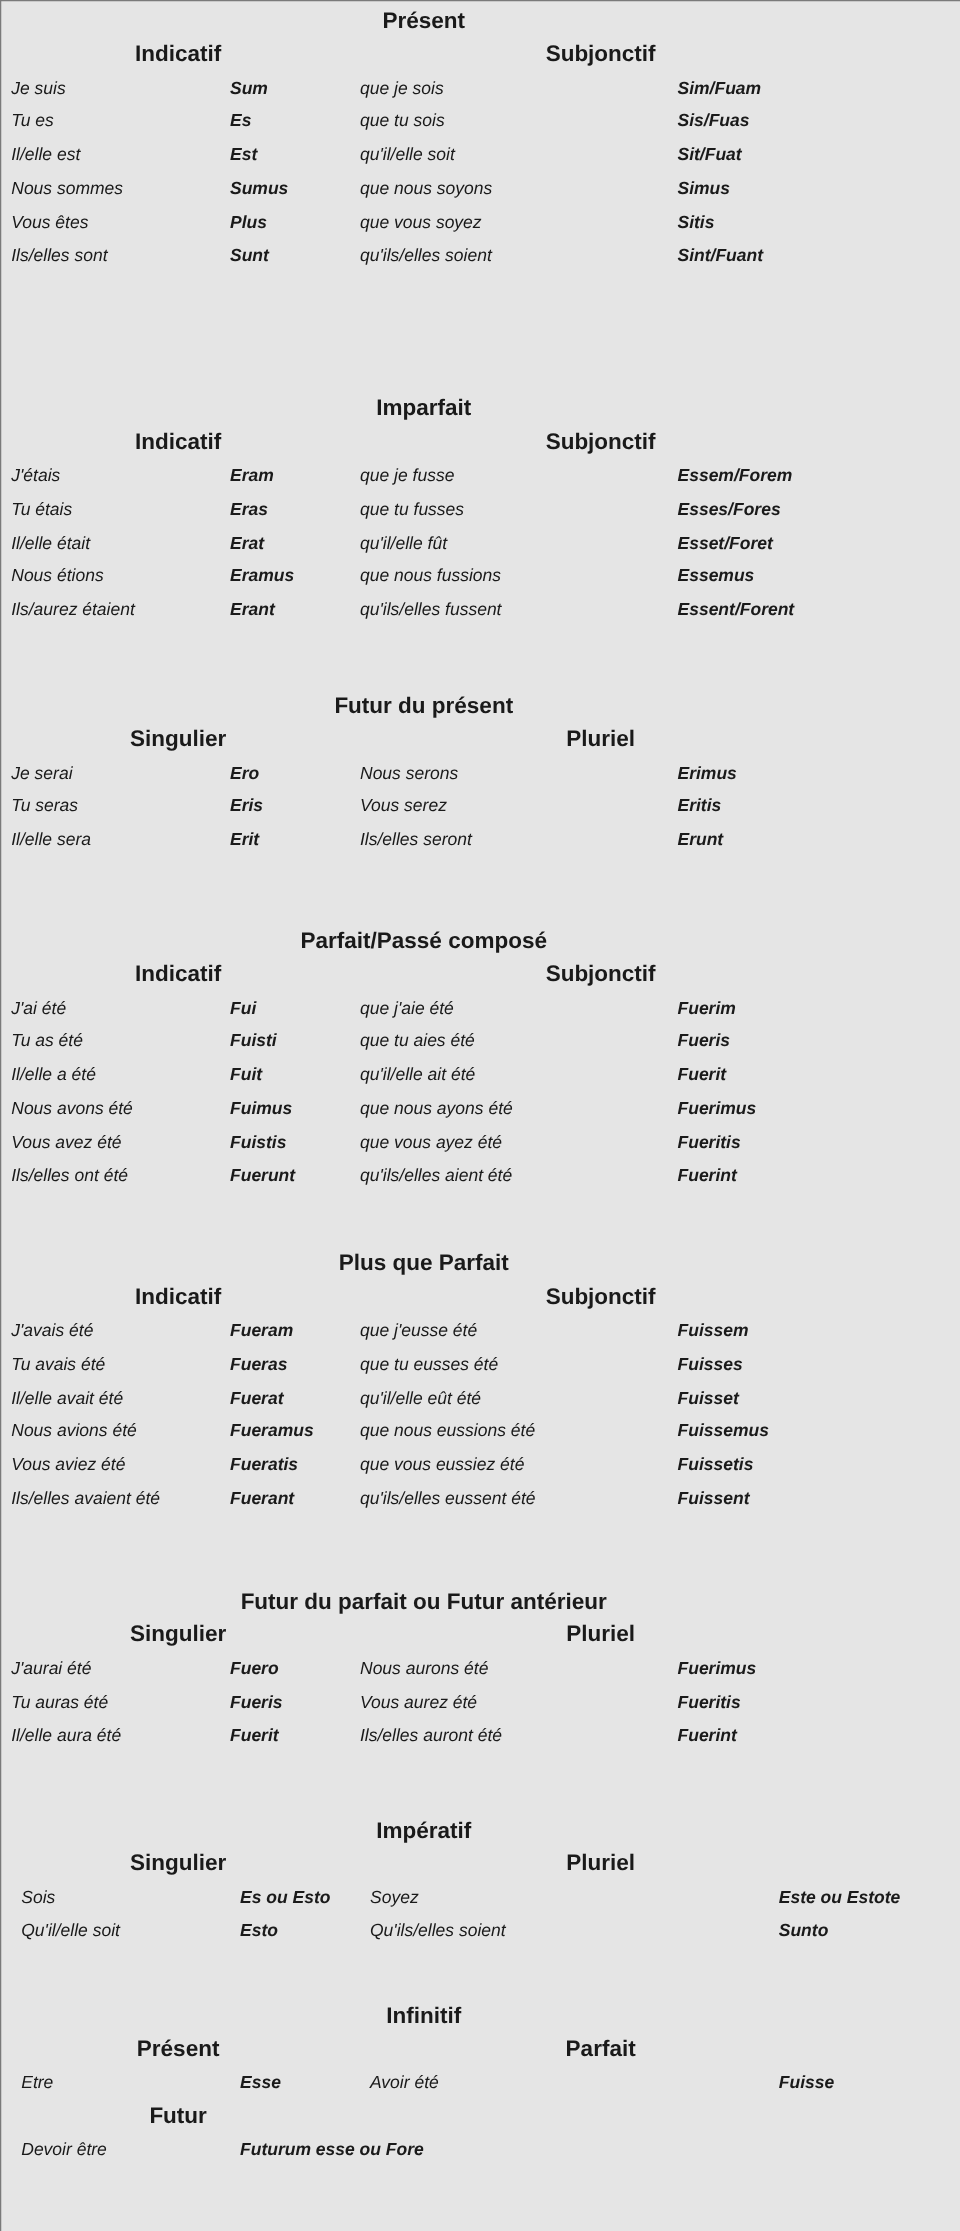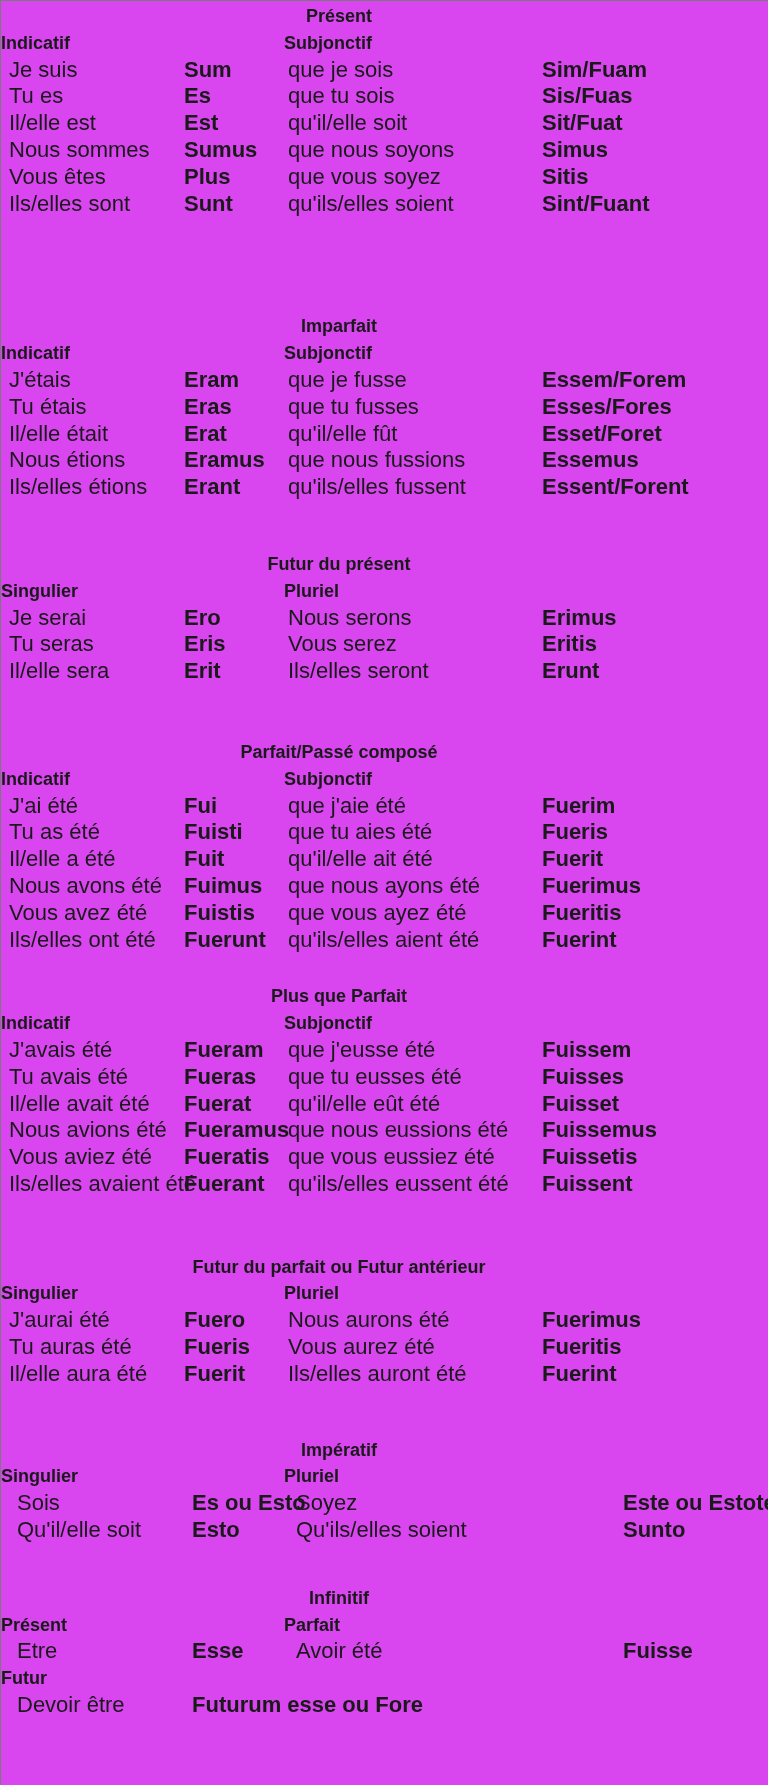--- a/index.html
+++ b/index.html
@@ -11,53 +11,54 @@
   }
   .page {
     position: relative;
     width: 768px;
     height: 1785px;
     box-sizing: border-box;
     border-top: 1px solid #7a7a7a;
     border-left: 1px solid #7a7a7a;
     padding-top: 2px;
     overflow: hidden;
-    background: #d946ef;
+    background: #e5e5e5;
   }
   .section { width: 676px; }
   .section:nth-of-type(2) { margin-top: 96px; }
   .section:nth-of-type(3) { margin-top: 50px; }
   .section:nth-of-type(4) { margin-top: 54px; }
-  .section:nth-of-type(5) { margin-top: 30px; }
+  .section:nth-of-type(5) { margin-top: 44px; }
   .section:nth-of-type(6) { margin-top: 56px; }
   .section:nth-of-type(7) { margin-top: 49px; }
   .section:nth-of-type(8) { margin-top: 41px; }
 
   .sec-title {
     text-align: center;
     font-weight: bold;
     font-size: 18px;
     line-height: 26.8px;
     white-space: nowrap;
   }
   .sec-headers {
     display: grid;
     grid-template-columns: 283px 393px;
     font-weight: bold;
     font-size: 18px;
     line-height: 26.8px;
   }
-  .sec-headers span { text-align: left; white-space: nowrap; }
+  .sec-headers span { text-align: center; white-space: nowrap; }
 
   .row {
     display: grid;
     grid-template-columns: 175px 104px 254px 1fr;
     padding-left: 8px;
-    font-size: 22px;
+    font-size: 14px;
     line-height: 26.8px;
+    font-style: italic;
   }
   .row span { white-space: nowrap; }
   .section.wide .row { grid-template-columns: 175px 104px 327px 1fr; padding-left: 16px; }
   .row .la { font-weight: bold; }
 </style>
 </head>
 <body>
 
 <div class="page">
   <div id="sections-root">
@@ -128,21 +129,21 @@
           <span class="fr">qu'il/elle fût</span>
           <span class="la">Esset/Foret</span>
         </div>
         <div class="row">
           <span class="fr">Nous étions</span>
           <span class="la">Eramus</span>
           <span class="fr">que nous fussions</span>
           <span class="la">Essemus</span>
         </div>
         <div class="row">
-          <span class="fr">Ils/elles étions</span>
+          <span class="fr">Ils/aurez étaient</span>
           <span class="la">Erant</span>
           <span class="fr">qu'ils/elles fussent</span>
           <span class="la">Essent/Forent</span>
         </div>
       </div>
       <div class="section">
         <div class="sec-title">Futur du présent</div>
         <div class="sec-headers">
           <span>Singulier</span>
           <span>Pluriel</span>

